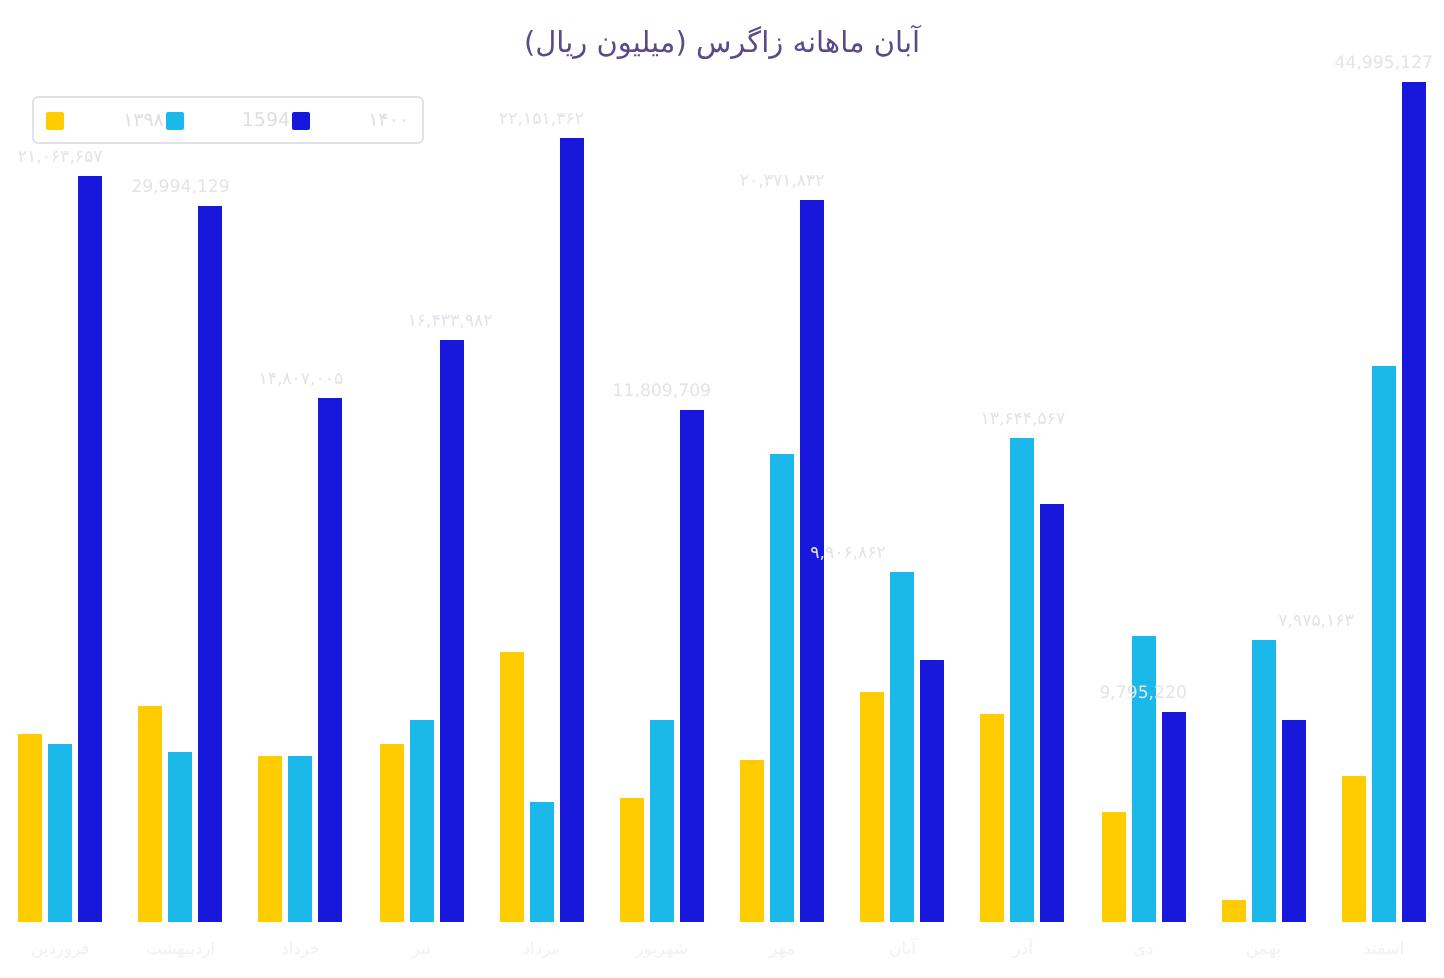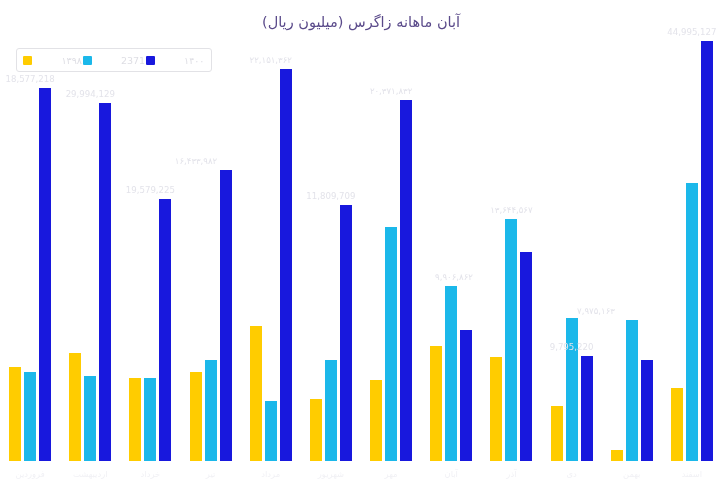--- a/index.html
+++ b/index.html
@@ -144,62 +144,62 @@
 
   <div class="chart-title">آبان ماهانه زاگرس (میلیون ریال)</div>
 
   <div class="legend-box">
     <div class="legend-item">
       <span class="legend-swatch" style="background:#FFCC00"></span>
       <span class="legend-label">۱۳۹۸</span>
     </div>
     <div class="legend-item">
       <span class="legend-swatch" style="background:#1BB8EA"></span>
-      <span class="legend-label">2371</span>
+      <span class="legend-label">1594</span>
     </div>
     <div class="legend-item">
       <span class="legend-swatch" style="background:#1818DD"></span>
       <span class="legend-label">۱۴۰۰</span>
     </div>
   </div>
 
   <div class="plot-area" id="plot-area">
     <div class="baseline"></div>
   <div class="group" style="left: 0px; width: 60.1667px;">
         <div class="bars-row">
           <div class="bar s1998" title="۱۳۹۸ فروردین" style="height: 93.8542px;"></div>
           <div class="bar s1999" title="۱۳۹۹ فروردین" style="height: 88.5417px;"></div>
           <div class="bar s1400" title="۱۴۰۰ فروردین" style="height: 373.002px;"></div>
         </div>
       </div>
-      <div class="bar-label" style="left: 30.0833px; bottom: 377.002px;">18,577,218</div>
+      <div class="bar-label" style="left: 30.0833px; bottom: 377.002px;">۲۱,۰۶۳,۶۵۷</div>
       <div class="group" style="left: 60.1667px; width: 60.1667px;">
         <div class="bars-row">
           <div class="bar s1998" title="۱۳۹۸ اردیبهشت" style="height: 108.021px;"></div>
           <div class="bar s1999" title="۱۳۹۹ اردیبهشت" style="height: 85px;"></div>
           <div class="bar s1400" title="۱۴۰۰ اردیبهشت" style="height: 358.34px;"></div>
         </div>
       </div>
       <div class="bar-label" style="left: 90.25px; bottom: 362.34px;">29,994,129</div>
       <div class="group" style="left: 120.333px; width: 60.1667px;">
         <div class="bars-row">
           <div class="bar s1998" title="۱۳۹۸ خرداد" style="height: 83.2292px;"></div>
           <div class="bar s1999" title="۱۳۹۹ خرداد" style="height: 83.2292px;"></div>
           <div class="bar s1400" title="۱۴۰۰ خرداد" style="height: 262.207px;"></div>
         </div>
       </div>
-      <div class="bar-label" style="left: 150.417px; bottom: 266.207px;">19,579,225</div>
+      <div class="bar-label" style="left: 150.417px; bottom: 266.207px;">۱۴,۸۰۷,۰۰۵</div>
       <div class="group" style="left: 180.5px; width: 60.1667px;">
         <div class="bars-row">
           <div class="bar s1998" title="۱۳۹۸ تیر" style="height: 88.5417px;"></div>
           <div class="bar s1999" title="۱۳۹۹ تیر" style="height: 100.938px;"></div>
           <div class="bar s1400" title="۱۴۰۰ تیر" style="height: 291.018px;"></div>
         </div>
       </div>
-      <div class="bar-label" style="left: 196px; bottom: 295.018px;">۱۶,۴۳۳,۹۸۲</div>
+      <div class="bar-label" style="left: 225px; bottom: 295.018px;">۱۶,۴۳۳,۹۸۲</div>
       <div class="group" style="left: 240.667px; width: 60.1667px;">
         <div class="bars-row">
           <div class="bar s1998" title="۱۳۹۸ مرداد" style="height: 134.583px;"></div>
           <div class="bar s1999" title="۱۳۹۹ مرداد" style="height: 60.2083px;"></div>
           <div class="bar s1400" title="۱۴۰۰ مرداد" style="height: 392.264px;"></div>
         </div>
       </div>
       <div class="bar-label" style="left: 270.75px; bottom: 396.264px;">۲۲,۱۵۱,۳۶۲</div>
       <div class="group" style="left: 300.833px; width: 60.1667px;">
         <div class="bars-row">
@@ -217,21 +217,21 @@
         </div>
       </div>
       <div class="bar-label" style="left: 391.083px; bottom: 364.751px;">۲۰,۳۷۱,۸۳۲</div>
       <div class="group" style="left: 421.167px; width: 60.1667px;">
         <div class="bars-row">
           <div class="bar s1998" title="۱۳۹۸ آبان" style="height: 115.104px;"></div>
           <div class="bar s1999" title="۱۳۹۹ آبان" style="height: 175.434px;"></div>
           <div class="bar s1400" title="۱۴۰۰ آبان" style="height: 131.042px;"></div>
         </div>
       </div>
-      <div class="bar-label" style="left: 454px; bottom: 179.434px;">۹,۹۰۶,۸۶۲</div>
+      <div class="bar-label" style="left: 424px; bottom: 179.434px;">۹,۹۰۶,۸۶۲</div>
       <div class="group" style="left: 481.333px; width: 60.1667px;">
         <div class="bars-row">
           <div class="bar s1998" title="۱۳۹۸ آذر" style="height: 104.479px;"></div>
           <div class="bar s1999" title="۱۳۹۹ آذر" style="height: 241.623px;"></div>
           <div class="bar s1400" title="۱۴۰۰ آذر" style="height: 208.958px;"></div>
         </div>
       </div>
       <div class="bar-label" style="left: 511.417px; bottom: 245.623px;">۱۳,۶۴۴,۵۶۷</div>
       <div class="group" style="left: 541.5px; width: 60.1667px;">
         <div class="bars-row">
@@ -241,21 +241,21 @@
         </div>
       </div>
       <div class="bar-label" style="left: 571.583px; bottom: 108.81px;">9,795,220</div>
       <div class="group" style="left: 601.667px; width: 60.1667px;">
         <div class="bars-row">
           <div class="bar s1998" title="۱۳۹۸ بهمن" style="height: 10.625px;"></div>
           <div class="bar s1999" title="۱۳۹۹ بهمن" style="height: 141.227px;"></div>
           <div class="bar s1400" title="۱۴۰۰ بهمن" style="height: 100.938px;"></div>
         </div>
       </div>
-      <div class="bar-label" style="left: 596px; bottom: 145.227px;">۷,۹۷۵,۱۶۳</div>
+      <div class="bar-label" style="left: 658px; bottom: 145.227px;">۷,۹۷۵,۱۶۳</div>
       <div class="group" style="left: 661.833px; width: 60.1667px;">
         <div class="bars-row">
           <div class="bar s1998" title="۱۳۹۸ اسفند" style="height: 72.6042px;"></div>
           <div class="bar s1999" title="۱۳۹۹ اسفند" style="height: 278.021px;"></div>
           <div class="bar s1400" title="۱۴۰۰ اسفند" style="height: 420px;"></div>
         </div>
       </div>
       <div class="bar-label" style="left: 691.917px; bottom: 424px;">44,995,127</div>
     </div>
 

